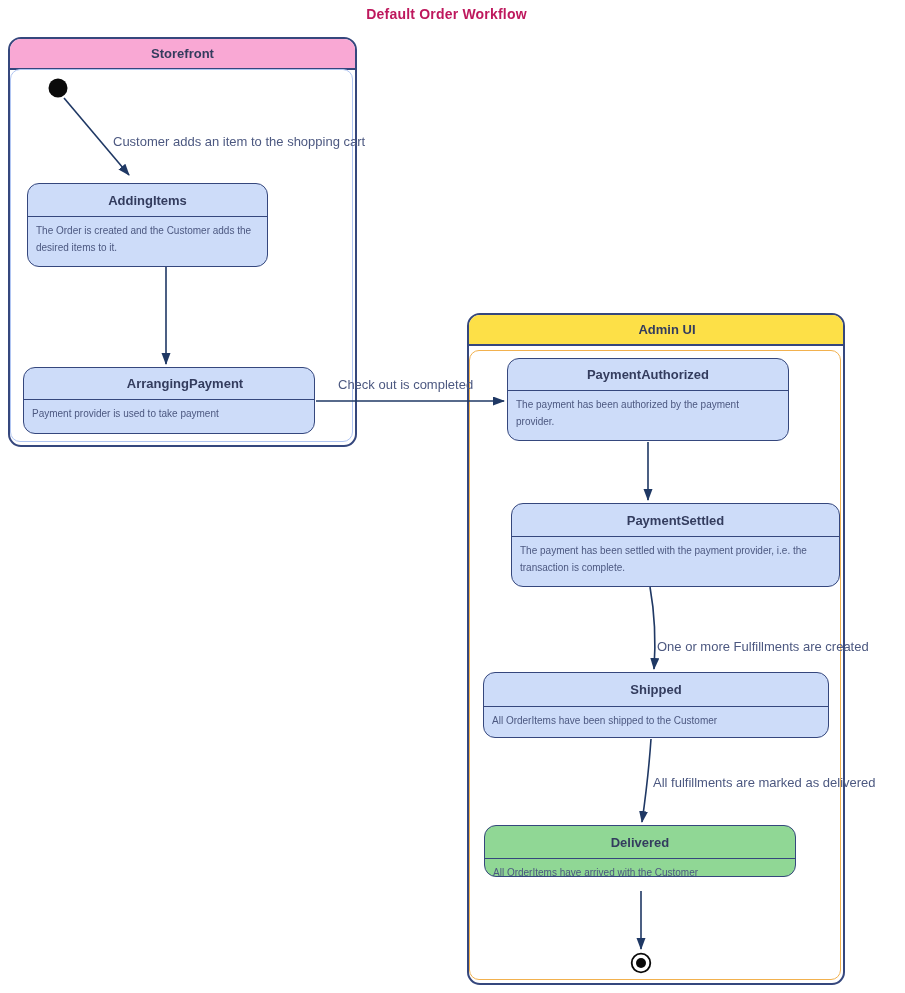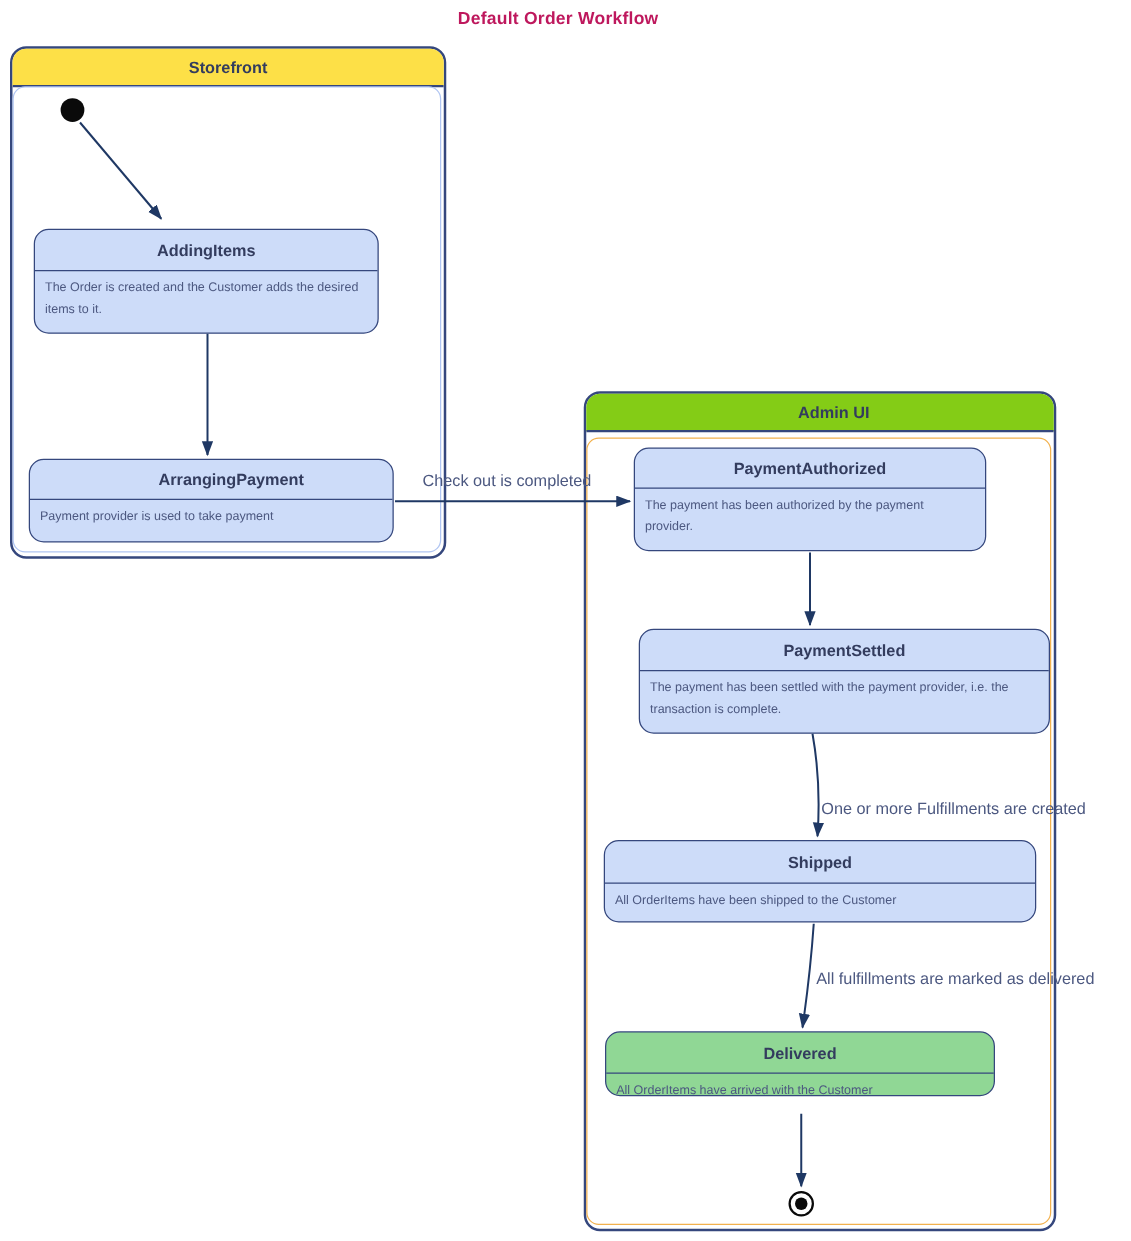--- a/index.html
+++ b/index.html
@@ -13,40 +13,40 @@
 
   
   .container{position:absolute;border:2px solid #35477d;border-radius:13px;background:#fff;z-index:1;}
   .container-header{
     position:absolute;left:0;top:0;right:0;height:29px;
     border-bottom:2px solid #35477d;border-radius:11px 11px 0 0;
     display:flex;align-items:center;justify-content:center;
     font-size:13px;font-weight:bold;color:#333c5e;
   }
   .container-storefront{left:8px;top:37px;width:345px;height:406px;}
-  .container-storefront .container-header{background:#fde047;}
+  .container-storefront .container-header{background:#f9a8d4;}
   .container-admin{left:467px;top:313px;width:374px;height:668px;}
-  .container-admin .container-header{background:#84cc16;padding-left:22px;}
+  .container-admin .container-header{background:#fde047;padding-left:22px;}
   .inner-region{position:absolute;border-radius:10px;background:#fff;z-index:1;}
   .inner-storefront{left:10px;top:69px;width:341px;height:371px;border:1px solid #b0c5f2;}
   .inner-admin{left:469px;top:350px;width:370px;height:628px;border:1px solid #f2b14e;}
 
   
   .state{
     position:absolute;background:#cddcf9;border:1.5px solid #35477d;border-radius:12px;
     z-index:2;box-sizing:border-box;color:#333c5e;
   }
   .state-title{
     display:flex;align-items:center;justify-content:center;
     font-size:13px;font-weight:bold;border-bottom:1px solid #35477d;color:#333c5e;
   }
   .state-body{
     padding:5px 8px 0 8px;font-size:10px;line-height:17px;color:#4c5880;
   }
-  .state-adding{left:27px;top:183px;width:276px;height:84px;}
+  .state-adding{left:27px;top:183px;width:241px;height:84px;}
   .state-adding .state-title{height:32px;}
   .state-arranging{left:23px;top:367px;width:292px;height:67px;}
   .state-arranging .state-title{height:31px;padding-left:32px;}
   .state-authorized{left:507px;top:358px;width:282px;height:83px;}
   .state-authorized .state-title{height:31px;}
   .state-settled{left:483px;top:503px;width:329px;height:84px;margin-left:28px;}
   .state-settled .state-title{height:32px;}
   .state-shipped{left:483px;top:672px;width:346px;height:66px;}
   .state-shipped .state-title{height:33px;}
   .state-delivered{left:484px;top:825px;width:312px;height:52px;background:#90d795;}
@@ -130,17 +130,18 @@
       <path d="M651,739 C649,768 646,794 642,822" marker-end="url(#ah)"></path>
       <path d="M641,891 L641,949" marker-end="url(#ah)"></path>
     </g>
     <circle cx="58" cy="88" r="9.5" fill="#0a0a0a"></circle>
     <g>
       <circle cx="641" cy="963" r="9.3" fill="#ffffff" stroke="#0a0a0a" stroke-width="1.8"></circle>
       <circle cx="641" cy="963" r="5" fill="#0a0a0a"></circle>
     </g>
   </svg>
 
+  <div class="edge-label label-add-item">Customer adds an item to the shopping cart</div>
   <div class="edge-label label-checkout">Check out is completed</div>
   <div class="edge-label label-fulfillments">One or more Fulfillments are created</div>
   <div class="edge-label label-delivered">All fulfillments are marked as delivered</div>
 
 </div>
 
 </body></html>

